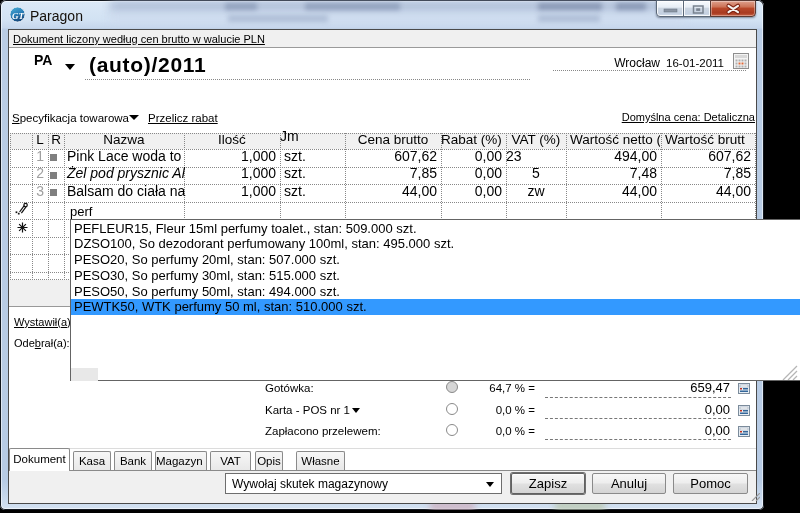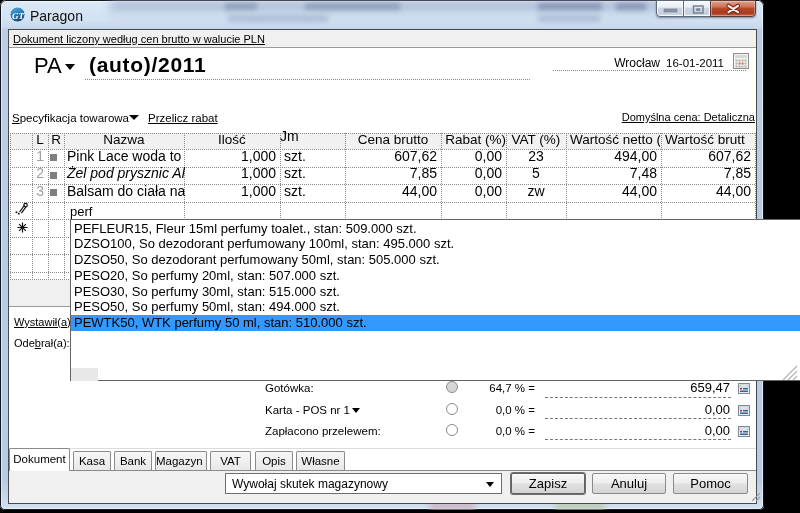--- a/index.html
+++ b/index.html
@@ -64,21 +64,21 @@
  <g stroke="#7e2312" stroke-width="4.2" stroke-linecap="round">
       <path d="M72.5,5.8 L82,12.2 M82,5.8 L72.5,12.2"></path>
     </g>
  <g stroke="#f6f3f0" stroke-width="2.1" stroke-linecap="round">
       <path d="M72.5,5.8 L82,12.2 M82,5.8 L72.5,12.2"></path>
     </g>
 </svg>
 <div class="abs" style="left:8px;top:29px;width:749px;height:475px;background:#fff;border:1px solid #4a4a4a;z-index:1"></div>
 <div class="abs" style="left:9px;top:30px;width:747px;height:18px;background:#f0f0f0;border-bottom:1px solid #9a9a9a;z-index:2"></div>
 <div class="t" style="left:13px;top:33px;font-size:11px;z-index:3"><span class="u">Dokument liczony według cen brutto w walucie PLN</span></div>
-<div class="t" style="left:34px;top:52px;font-size:22px;font-weight:normal">PA</div>
+<div class="t" style="left:34px;top:52px;font-size:14px;font-weight:bold">PA</div>
 <div class="tri" style="left:65px;top:64px;border-left-width:5px;border-right-width:5px;border-top-width:6px"></div>
 <div class="t" style="left:89px;top:52px;font-size:21px;font-weight:bold;letter-spacing:0.7px">(auto)/2011</div>
 <div class="dot" style="left:85px;top:79px;width:445px"></div>
 <div class="t" style="right:140px;top:56px;font-size:12px;text-align:right;">Wrocław</div>
 <div class="t" style="right:76px;top:56px;font-size:11.5px;text-align:right;">16-01-2011</div>
 <div class="dot" style="left:553px;top:70px;width:193px"></div>
 <svg class="abs" style="left:733px;top:53px;z-index:3" width="16" height="16" viewBox="0 0 16 16">
  <rect x="0.5" y="0.5" width="15" height="15" fill="#f4f4f4" stroke="#8e8e8e"></rect>
  <rect x="2" y="2" width="12" height="3" fill="#d8d8d8"></rect>
  <g fill="#b0b0b0">
@@ -124,32 +124,32 @@
 <div class="dot" style="left:10px;top:237px;width:745px"></div>
 <div class="dot" style="left:10px;top:254px;width:745px"></div>
 <div class="dot" style="left:10px;top:272px;width:745px"></div>
 <div class="dot" style="left:10px;top:279px;width:745px"></div>
 <div class="t" style="left:32px;top:131.5px;width:16px;text-align:center;font-size:13.5px;overflow:hidden;">L</div>
 <div class="t" style="left:48px;top:131.5px;width:16px;text-align:center;font-size:13.5px;overflow:hidden;">R</div>
 <div class="t" style="left:64px;top:131.5px;width:120px;text-align:center;font-size:13.5px;overflow:hidden;">Nazwa</div>
 <div class="t" style="left:184px;top:131.5px;width:96px;text-align:center;font-size:13.5px;overflow:hidden;">Ilość</div>
 <div class="t" style="left:280px;top:128px;width:65px;text-align:left;font-size:14px;overflow:hidden;">Jm</div>
 <div class="t" style="left:345px;top:131.5px;width:96px;text-align:center;font-size:13.5px;overflow:hidden;">Cena brutto</div>
-<div class="t" style="left:441px;top:131.5px;width:65px;text-align:right;font-size:13.5px;overflow:hidden;">Rabat (%)</div>
+<div class="t" style="left:441px;top:131.5px;width:65px;text-align:left;font-size:13.5px;overflow:hidden;">Rabat (%)</div>
 <div class="t" style="left:506px;top:131.5px;width:60px;text-align:center;font-size:13.5px;overflow:hidden;">VAT (%)</div>
 <div class="t" style="left:570px;top:131.5px;font-size:13.5px;width:90px;overflow:hidden">Wartość netto (</div>
 <div class="t" style="left:665px;top:131.5px;font-size:13.5px;width:89px;overflow:hidden">Wartość brutt</div>
 <div class="t" style="right:756px;top:147.5px;font-size:14px;text-align:right;color:#9f9f9f">1</div>
 <div class="abs" style="left:50px;top:154.0px;width:7px;height:7px;background:#7f7f7f;z-index:3"></div>
 <div class="t" style="left:67px;top:147.5px;font-size:14px;">Pink Lace woda to</div>
 <div class="t" style="right:524px;top:147.5px;font-size:14px;text-align:right;">1,000</div>
 <div class="t" style="left:284px;top:147.5px;font-size:14px;">szt.</div>
 <div class="t" style="right:363px;top:147.5px;font-size:14px;text-align:right;">607,62</div>
 <div class="t" style="right:298px;top:147.5px;font-size:14px;text-align:right;">0,00</div>
-<div class="t" style="left:506px;top:147.5px;width:60px;text-align:center;font-size:14px;overflow:hidden;">23</div>
+<div class="t" style="left:506px;top:147.5px;width:60px;font-size:14px;overflow:hidden;">23</div>
 <div class="t" style="right:143px;top:147.5px;font-size:14px;text-align:right;">494,00</div>
 <div class="t" style="right:49px;top:147.5px;font-size:14px;text-align:right;">607,62</div>
 <div class="t" style="right:756px;top:165px;font-size:14px;text-align:right;color:#9f9f9f">2</div>
 <div class="abs" style="left:50px;top:171.5px;width:7px;height:7px;background:#7f7f7f;z-index:3"></div>
 <div class="t" style="left:67px;top:165px;font-size:14px;font-style:italic;">Żel pod prysznic Al</div>
 <div class="t" style="right:524px;top:165px;font-size:14px;text-align:right;">1,000</div>
 <div class="t" style="left:284px;top:165px;font-size:14px;">szt.</div>
 <div class="t" style="right:363px;top:165px;font-size:14px;text-align:right;">7,85</div>
 <div class="t" style="right:298px;top:165px;font-size:14px;text-align:right;">0,00</div>
 <div class="t" style="left:506px;top:165px;width:60px;text-align:center;font-size:14px;overflow:hidden;">5</div>
@@ -227,40 +227,39 @@
       <rect x="2" y="7.5" width="8" height="1.5"></rect>
     </g>
 </svg>
 <div class="tri" style="left:352px;top:408px;border-left-width:4.5px;border-right-width:4.5px;border-top-width:5px"></div>
 <div class="abs" style="left:9px;top:448px;width:747px;height:1px;background:#dcdcdc;z-index:2"></div>
 <div class="abs" style="left:9px;top:470px;width:747px;height:33px;background:#f0f0f0;border-top:1px solid #8a8a8a;z-index:2"></div>
 <div class="abs" style="left:73px;top:451px;width:38px;height:19px;border:1px solid #8a8a8a;border-bottom:none;border-radius:2px 2px 0 0;background:linear-gradient(#f7f7f7,#e8e8e8);z-index:3;font-size:11.5px;text-align:center;padding-top:3px">Kasa</div>
 <div class="abs" style="left:114px;top:451px;width:38px;height:19px;border:1px solid #8a8a8a;border-bottom:none;border-radius:2px 2px 0 0;background:linear-gradient(#f7f7f7,#e8e8e8);z-index:3;font-size:11.5px;text-align:center;padding-top:3px">Bank</div>
 <div class="abs" style="left:155px;top:451px;width:52px;height:19px;border:1px solid #8a8a8a;border-bottom:none;border-radius:2px 2px 0 0;background:linear-gradient(#f7f7f7,#e8e8e8);z-index:3;font-size:11.5px;padding-top:3px">Magazyn</div>
 <div class="abs" style="left:210px;top:451px;width:41px;height:19px;border:1px solid #8a8a8a;border-bottom:none;border-radius:2px 2px 0 0;background:linear-gradient(#f7f7f7,#e8e8e8);z-index:3;font-size:11.5px;text-align:center;padding-top:3px">VAT</div>
-<div class="abs" style="left:255px;top:451px;width:38px;height:19px;border:1px solid #8a8a8a;border-bottom:none;border-radius:2px 2px 0 0;background:linear-gradient(#f7f7f7,#e8e8e8);z-index:3;font-size:11.5px;text-align:center;padding-top:3px">Opis</div>
+<div class="abs" style="left:255px;top:451px;width:28px;height:19px;border:1px solid #8a8a8a;border-bottom:none;border-radius:2px 2px 0 0;background:linear-gradient(#f7f7f7,#e8e8e8);z-index:3;font-size:11.5px;text-align:center;padding-top:3px">Opis</div>
 <div class="abs" style="left:296px;top:451px;width:49px;height:19px;border:1px solid #8a8a8a;border-bottom:none;border-radius:2px 2px 0 0;background:linear-gradient(#f7f7f7,#e8e8e8);z-index:3;font-size:11.5px;text-align:center;padding-top:3px">Własne</div>
 <div class="abs" style="left:9px;top:448px;width:61px;height:23px;border:1px solid #8a8a8a;border-bottom:none;border-radius:2px 2px 0 0;background:#fff;z-index:4;font-size:11.5px;text-align:center;padding-top:4px">Dokument</div>
 <div class="abs" style="left:225px;top:473px;width:277px;height:21px;background:#fff;border:1px solid #6e6e6e;z-index:3">
  <div class="t" style="left:6px;top:3px;font-size:12px">Wywołaj skutek magazynowy</div>
  <div class="tri" style="left:260px;top:8px;border-left-width:4.5px;border-right-width:4.5px;border-top-width:5px"></div>
 </div>
 <div class="abs" style="left:511px;top:473px;width:74px;height:21px;border:1px solid #616161;box-shadow:0 0 0 1px #6e6e6e, inset 0 1px 0 #fdfdfd;border-radius:2px;background:linear-gradient(#f7f7f7,#eee 45%,#e0e0e0 55%,#d4d4d4);z-index:3;font-size:13px;text-align:center;padding-top:2px">Zapisz</div>
 <div class="abs" style="left:592px;top:473px;width:74px;height:21px;border:1px solid #8a8a8a;border-radius:2px;background:linear-gradient(#f7f7f7,#eee 45%,#e0e0e0 55%,#d4d4d4);z-index:3;font-size:13px;text-align:center;padding-top:2px">Anuluj</div>
 <div class="abs" style="left:673px;top:473px;width:75px;height:21px;border:1px solid #8a8a8a;border-radius:2px;background:linear-gradient(#f7f7f7,#eee 45%,#e0e0e0 55%,#d4d4d4);z-index:3;font-size:13px;text-align:center;padding-top:2px">Pomoc</div>
 <svg class="abs" style="left:747px;top:493px;z-index:3" width="13" height="8" viewBox="0 0 13 8">
  <g stroke="#9a9a9a" stroke-width="1.2">
       <path d="M13,0 L5,8 M13,4 L9,8"></path>
     </g>
 </svg>
 
 <div class="abs" style="left:70px;top:219px;width:731px;height:162px;background:#fff;border:1px solid #646464;border-right:none;z-index:6;font-size:13px;white-space:nowrap">
  <div style="height:15.8px;padding:0.5px 0 0 3px;overflow:hidden">PEFLEUR15, Fleur 15ml perfumy toalet., stan: 509.000 szt.</div>
     <div style="height:15.8px;padding:0.5px 0 0 3px;overflow:hidden">DZSO100, So dezodorant perfumowany 100ml, stan: 495.000 szt.</div>
-    <div style="height:15.8px;padding:0.5px 0 0 3px;overflow:hidden">DZSO50, So dezodorant perfumowany 50ml, stan: 505.000 szt.</div>
     <div style="height:15.8px;padding:0.5px 0 0 3px;overflow:hidden">PESO20, So perfumy 20ml, stan: 507.000 szt.</div>
     <div style="height:15.8px;padding:0.5px 0 0 3px;overflow:hidden">PESO30, So perfumy 30ml, stan: 515.000 szt.</div>
     <div style="height:15.8px;padding:0.5px 0 0 3px;overflow:hidden">PESO50, So perfumy 50ml, stan: 494.000 szt.</div>
     <div style="height:15.8px;background:#3399ff;padding:0.5px 0 0 3px;overflow:hidden">PEWTK50, WTK perfumy 50 ml, stan: 510.000 szt.</div>
  <div class="abs" style="left:0px;top:148px;width:27px;height:13px;background:#e8e8e8"></div>
  <svg class="abs" style="left:710px;top:144px" width="17" height="16" viewBox="0 0 17 16">
   <g stroke="#b5b5b5" stroke-width="1.3">
         <path d="M16,2 L2,16 M16,7 L7,16 M16,12 L12,16"></path>
       </g>
  </svg>

